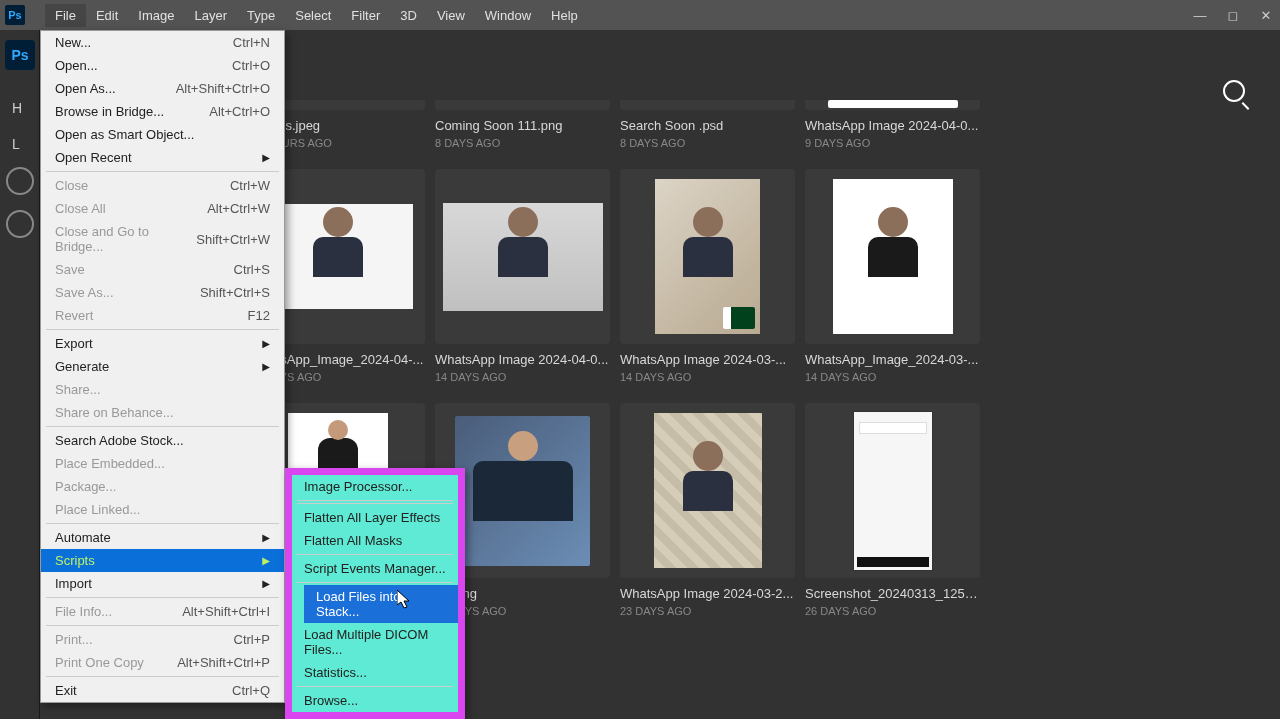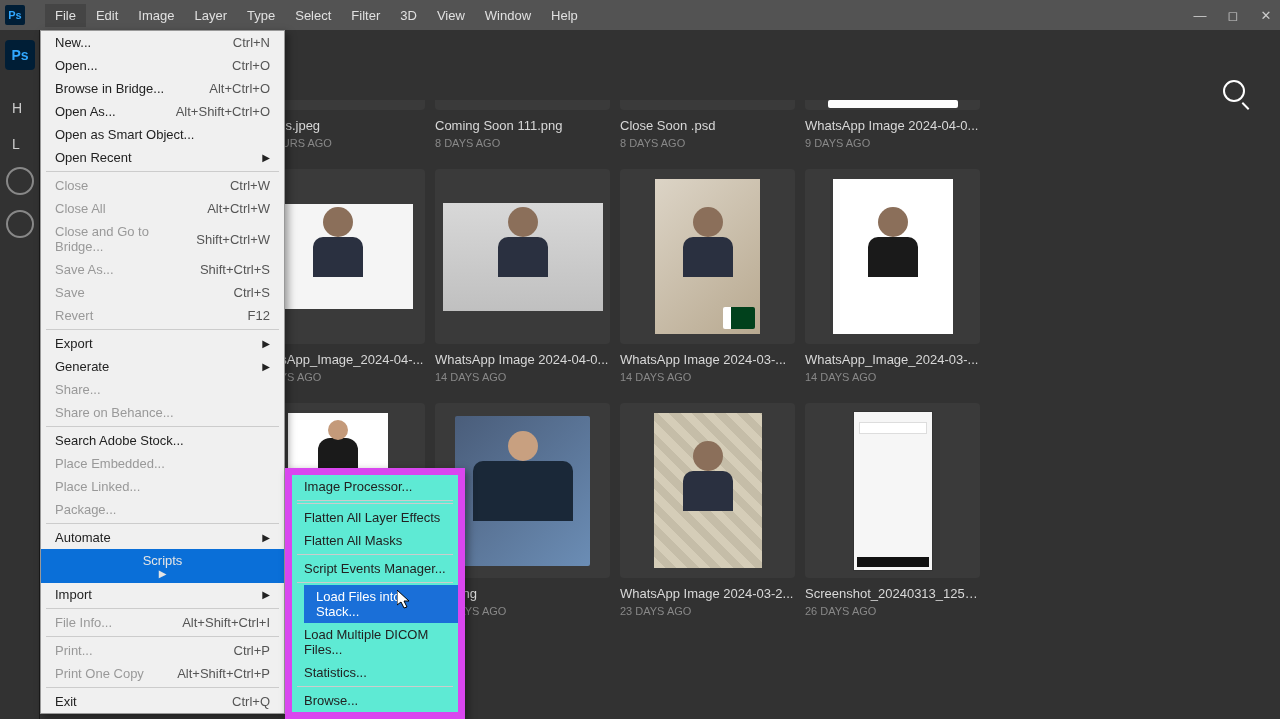--- a/index.html
+++ b/index.html
@@ -50,21 +50,21 @@
 .thumb-title { font-size: 13px; color: #d8d8d8; margin-top: 8px; max-width: 175px; white-space: nowrap; overflow: hidden; text-overflow: ellipsis; }
 .thumb-time { font-size: 11px; color: #888; margin-top: 4px; }
 
 
 .row1-thumb-strip { width: 175px; height: 10px; background: #3a3a3a; border-radius: 0 0 4px 4px; display: flex; align-items: flex-start; justify-content: center; overflow: hidden; }
 
 
 .file-menu { position: absolute; left: 40px; top: 30px; width: 245px; background: #f0f0f0; border: 1px solid #999; box-shadow: 3px 3px 8px rgba(0,0,0,0.4); z-index: 100; font-size: 13px; color: #222; }
 .fm-item { padding: 4px 14px; display: flex; justify-content: space-between; align-items: center; cursor: pointer; position: relative; }
 .fm-item.disabled { color: #999; }
-.fm-item.hl { background: #0a6fd8; color: #e5e5e5; flex-direction: column; }
+.fm-item.hl { background: #0a6fd8; color: #bef264; }
 .fm-sep { height: 1px; background: #ccc; margin: 2px 5px; }
 .fm-arrow { font-size: 10px; }
 .fm-shortcut { color: #555; font-size: 13px; }
 
 
 .scripts-menu { position: absolute; left: 285px; top: 468px; width: 180px; background: #5eead4; border: 7px solid #d946ef; box-shadow: 3px 3px 8px rgba(0,0,0,0.4); z-index: 101; font-size: 13px; color: #222; }
 .sm-item { padding: 4px 12px; cursor: pointer; }
 .sm-item.hl { background: #1a6fd8; color: #fff; margin-left: 12px; }
 .sm-sep { height: 1px; background: #ccc; margin: 2px 5px; }
 
@@ -119,21 +119,21 @@
       <div class="thumb-title">images.jpeg</div>
       <div class="thumb-time">21 HOURS AGO</div>
     </div>
     <div class="thumb-card">
       <div class="row1-thumb-strip"></div>
       <div class="thumb-title">Coming Soon 111.png</div>
       <div class="thumb-time">8 DAYS AGO</div>
     </div>
     <div class="thumb-card">
       <div class="row1-thumb-strip"></div>
-      <div class="thumb-title">Close Soon .psd</div>
+      <div class="thumb-title">Search Soon .psd</div>
       <div class="thumb-time">8 DAYS AGO</div>
     </div>
     <div class="thumb-card">
       <div class="row1-thumb-strip">
           <div class="thumb-white-strip"></div>
         </div>
       <div class="thumb-title">WhatsApp Image 2024-04-0...</div>
       <div class="thumb-time">9 DAYS AGO</div>
     </div>
   </div>
@@ -257,56 +257,56 @@
 <div class="file-menu" id="file-menu">
     <div class="fm-item">
       <span>New...</span>
       <span class="fm-shortcut">Ctrl+N</span>
     </div>
     <div class="fm-item">
       <span>Open...</span>
       <span class="fm-shortcut">Ctrl+O</span>
     </div>
     <div class="fm-item">
+      <span>Open As...</span>
+      <span class="fm-shortcut">Alt+Shift+Ctrl+O</span>
+    </div>
+    <div class="fm-item">
       <span>Browse in Bridge...</span>
       <span class="fm-shortcut">Alt+Ctrl+O</span>
     </div>
     <div class="fm-item">
-      <span>Open As...</span>
-      <span class="fm-shortcut">Alt+Shift+Ctrl+O</span>
-    </div>
-    <div class="fm-item">
       <span>Open as Smart Object...</span>
     </div>
     <div class="fm-item">
       <span>Open Recent</span>
       <span class="fm-arrow">▶</span>
     </div>
     <div class="fm-sep"></div>
     <div class="fm-item disabled">
       <span>Close</span>
       <span class="fm-shortcut">Ctrl+W</span>
     </div>
     <div class="fm-item disabled">
       <span>Close All</span>
       <span class="fm-shortcut">Alt+Ctrl+W</span>
     </div>
     <div class="fm-item disabled">
       <span>Close and Go to Bridge...</span>
       <span class="fm-shortcut">Shift+Ctrl+W</span>
     </div>
     <div class="fm-item disabled">
+      <span>Save</span>
+      <span class="fm-shortcut">Ctrl+S</span>
+    </div>
+    <div class="fm-item disabled">
       <span>Save As...</span>
       <span class="fm-shortcut">Shift+Ctrl+S</span>
     </div>
     <div class="fm-item disabled">
-      <span>Save</span>
-      <span class="fm-shortcut">Ctrl+S</span>
-    </div>
-    <div class="fm-item disabled">
       <span>Revert</span>
       <span class="fm-shortcut">F12</span>
     </div>
     <div class="fm-sep"></div>
     <div class="fm-item">
       <span>Export</span>
       <span class="fm-arrow">▶</span>
     </div>
     <div class="fm-item">
       <span>Generate</span>
@@ -319,24 +319,24 @@
       <span>Share on Behance...</span>
     </div>
     <div class="fm-sep"></div>
     <div class="fm-item">
       <span>Search Adobe Stock...</span>
     </div>
     <div class="fm-item disabled">
       <span>Place Embedded...</span>
     </div>
     <div class="fm-item disabled">
+      <span>Package...</span>
+    </div>
+    <div class="fm-item disabled">
       <span>Place Linked...</span>
-    </div>
-    <div class="fm-item disabled">
-      <span>Package...</span>
     </div>
     <div class="fm-sep"></div>
     <div class="fm-item">
       <span>Automate</span>
       <span class="fm-arrow">▶</span>
     </div>
     <div class="fm-item hl">
       <span>Scripts</span>
       <span class="fm-arrow">▶</span>
     </div>

